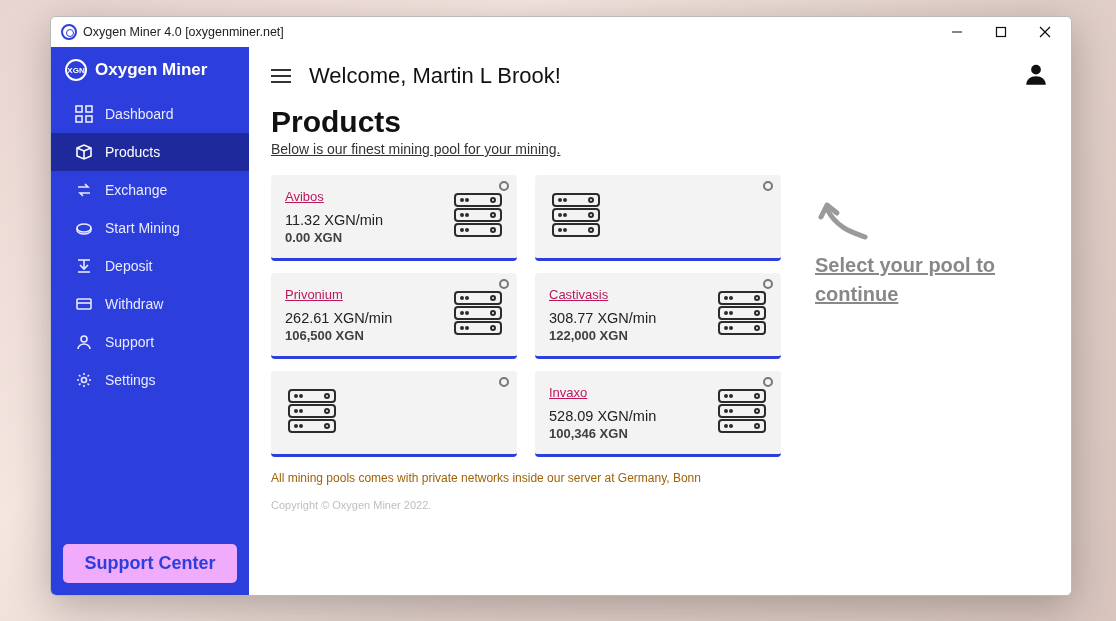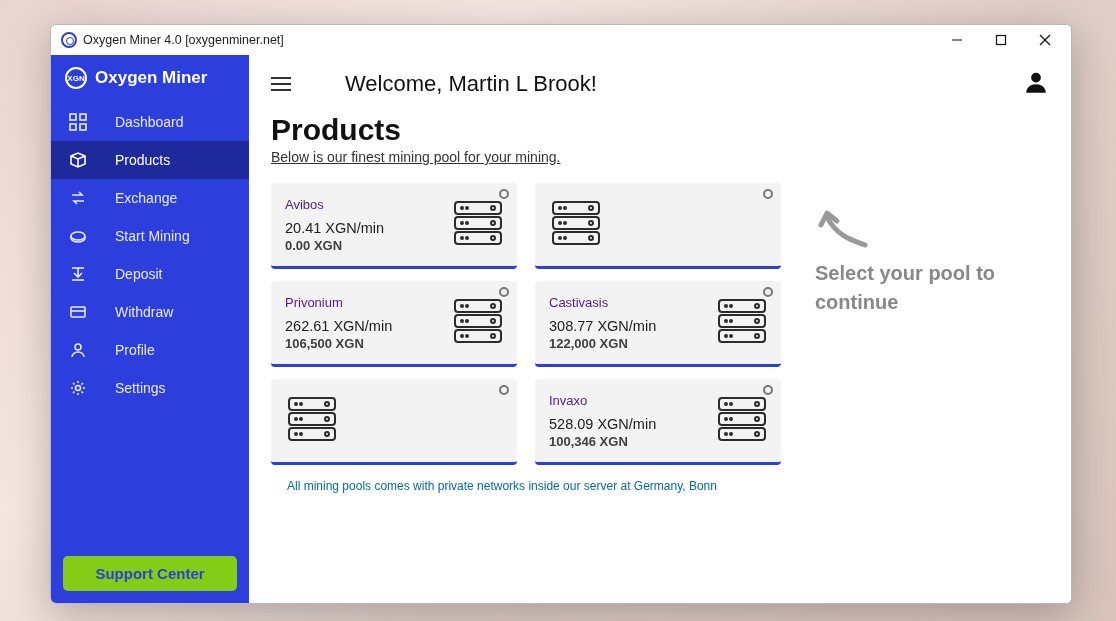--- a/index.html
+++ b/index.html
@@ -6,21 +6,21 @@
   body {
     font-family: "Segoe UI", Arial, sans-serif;
     background: linear-gradient(135deg, #e8d4d0 0%, #f5e6e0 30%, #e0cfc8 60%, #d8c4bd 100%);
     width: 1116px;
     height: 621px;
     overflow: hidden;
     position: relative;
   }
   .window {
     position: absolute;
-    left: 50px; top: 24px;
+    left: 50px; top: 16px;
     width: 1022px; height: 580px;
     background: #fff;
     border: 1px solid #b8b8b8;
     border-radius: 6px;
     box-shadow: 0 10px 40px rgba(0,0,0,0.25);
     display: flex;
     flex-direction: column;
     overflow: hidden;
   }
   .titlebar {
@@ -67,55 +67,54 @@
     padding: 12px 14px 14px 14px;
     font-weight: 700; font-size: 17px;
   }
   .brand-icon {
     width: 22px; height: 22px; border: 2px solid #fff; border-radius: 50%;
     display:flex; align-items:center; justify-content:center;
     font-size:8px; font-weight:700;
   }
   .nav { display: flex; flex-direction: column; }
   .nav-item {
-    display: flex; align-items: center; gap: 28px;
-    padding: 10px 18px;
+    display: flex; align-items: center; gap: 12px;
+    padding: 10px 24px;
     font-size: 14px;
     color: #e8ebff;
     cursor: pointer;
   }
   .nav-item.active {
     background: #1e2a9c;
     color: #fff;
   }
   .nav-item .ico { width: 18px; height: 18px; display:flex; align-items:center; justify-content:center; }
   .sidebar .grow { flex: 1; }
   .support-btn {
     margin: 0 12px;
-    background: #84cc16;
+    background: #f0abfc;
     color: #2c3edc;
     font-weight: 700;
-    font-size: 15px;
+    font-size: 18px;
     border-radius: 5px;
     padding: 9px 0;
     text-align: center;
     cursor: pointer;
   }
   
   .main {
     flex: 1;
     background: #fff;
     display: flex;
     flex-direction: column;
     min-width: 0;
   }
   .topbar {
     display: flex; align-items: center;
     padding: 14px 22px 6px 22px;
-    gap: 36px;
   }
   .hamburger { width:20px; margin-right:18px; cursor:pointer;}
   .hamburger div { height:2px; background:#333; margin:4px 0; }
   .welcome { font-size: 22px; color:#111; }
   .topbar .spacer { flex:1; }
   .avatar-icon { width:26px; height:26px; }
   .content {
     padding: 8px 22px 0 22px;
     flex: 1;
     display: flex;
@@ -145,33 +144,34 @@
     justify-content: space-between;
     min-height: 86px;
     cursor: pointer;
   }
   .card .dot {
     position: absolute;
     right: 8px; top: 6px;
     width: 10px; height: 10px;
     border: 2px solid #777; border-radius: 50%;
   }
-  .card-text .name { font-size: 13px; color:#4c1d95; margin-bottom:8px;}
+  .card-text .name { font-size: 13px; color:#be185d; margin-bottom:8px;text-decoration:underline;}
   .card-text .rate { font-size: 14.5px; color:#222; margin-bottom:2px;}
   .card-text .bal { font-size: 13px; font-weight:700; color:#404040;}
   .server-ico { width: 54px; height: 54px; }
   .hint {
     padding-left: 14px;
     padding-top: 24px;
     color: #888;
     width: 230px;
+    text-decoration: underline;
   }
   .hint-arrow { width: 56px; height: 42px; margin-bottom: 6px; }
   .hint-text { font-size: 20px; font-weight: 700; line-height: 1.45; color:#888;}
-  .footnote { font-size: 12px; color:#0369a1; margin-top:14px;margin-left:16px;}
+  .footnote { font-size: 12px; color:#a16207; margin-top:14px;}
   .copyright { font-size: 11px; color:#bfbfbf; margin-top:14px;}
 </style>
 </head>
 <body>
 
 <div class="window">
 
   <div class="titlebar">
     <span class="app-icon"></span>
     <span>Oxygen Miner 4.0 [oxygenminer.net]</span>
@@ -268,21 +268,21 @@
           <span>Withdraw</span>
         </div>
 
         <div class="nav-item">
           <span class="ico">
             <svg viewBox="0 0 18 18" width="18" height="18" fill="none" stroke="#e8ebff" stroke-width="1.6">
                 <circle cx="9" cy="6" r="3"></circle>
                 <path d="M3 16c0-3 3-5 6-5s6 2 6 5"></path>
               </svg>
           </span>
-          <span>Profile</span>
+          <span>Support</span>
         </div>
 
         <div class="nav-item">
           <span class="ico">
             <svg viewBox="0 0 18 18" width="18" height="18" fill="none" stroke="#e8ebff" stroke-width="1.6">
                 <circle cx="9" cy="9" r="2.5"></circle>
                 <path d="M9 2v2M9 14v2M2 9h2M14 9h2M4 4l1.5 1.5M12.5 12.5L14 14M14 4l-1.5 1.5M5.5 12.5L4 14"></path>
               </svg>
           </span>
           <span>Settings</span>
@@ -315,21 +315,21 @@
       <div class="content">
         <div class="page-title">Products</div>
         <div class="page-sub">Below is our finest mining pool for your mining.</div>
 
         <div class="grid-hint">
           <div class="cards" id="cards">
               <div class="card">
     <span class="dot"></span>
     <div class="card-text">
       <div class="name">Avibos</div>
-      <div class="rate">20.41 XGN/min</div>
+      <div class="rate">11.32 XGN/min</div>
       <div class="bal">0.00 XGN</div>
     </div>
     <span>
 <svg class="server-ico" viewBox="0 0 54 54" fill="none" stroke="#2b2b2b" stroke-width="2">
   <rect x="4" y="6" width="46" height="12" rx="3"></rect>
   <rect x="4" y="21" width="46" height="12" rx="3"></rect>
   <rect x="4" y="36" width="46" height="12" rx="3"></rect>
   <circle cx="42" cy="12" r="2"></circle>
                     <circle cx="42" cy="27" r="2"></circle>
                     <circle cx="42" cy="42" r="2"></circle>
@@ -451,16 +451,17 @@
           <div class="hint">
             <svg class="hint-arrow" viewBox="0 0 56 42">
               <path d="M50 38 C 40 34, 22 30, 12 10" fill="none" stroke="#9a9a9a" stroke-width="5" stroke-linecap="round"></path>
               <path d="M6 18 L12 6 L22 14" fill="none" stroke="#9a9a9a" stroke-width="5" stroke-linecap="round" stroke-linejoin="round"></path>
             </svg>
             <div class="hint-text">Select your pool to continue</div>
           </div>
         </div>
 
         <div class="footnote">All mining pools comes with private networks inside our server at Germany, Bonn</div>
+        <div class="copyright">Copyright © Oxygen Miner 2022.</div>
       </div>
     </div>
   </div>
 </div>
 
 </body></html>

